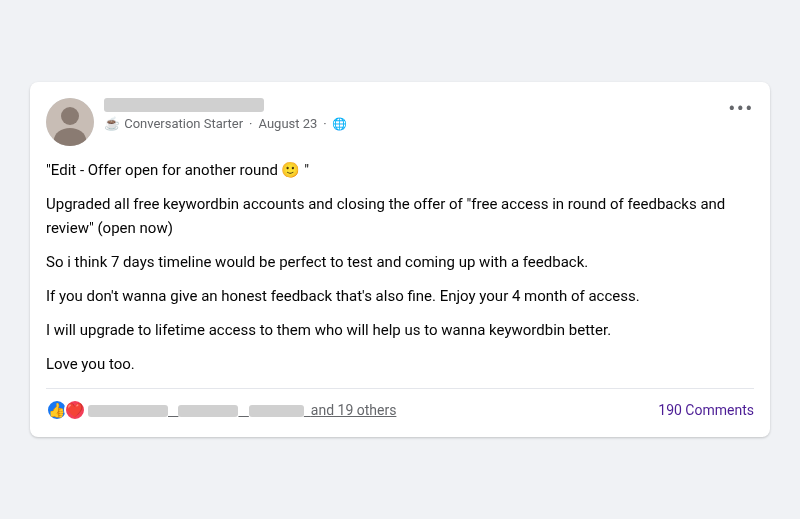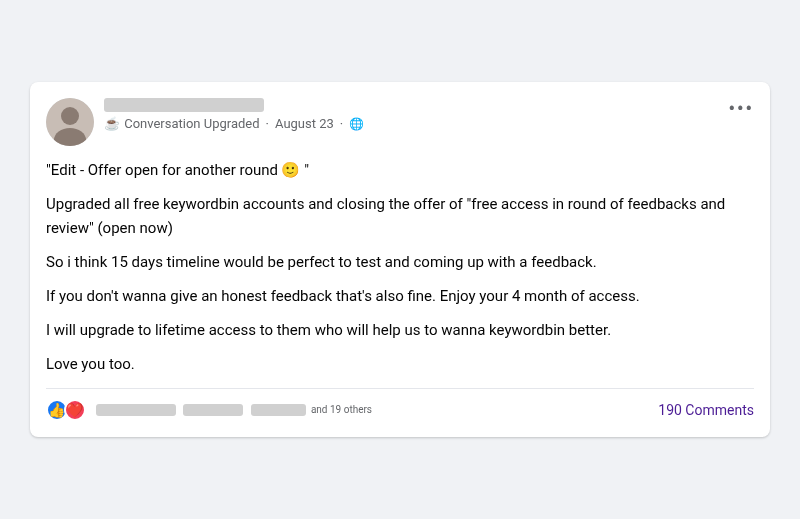--- a/index.html
+++ b/index.html
@@ -140,23 +140,23 @@
       background: #1877f2;
       color: white;
     }
 
     .reaction-icon.love {
       background: #f33e58;
       color: white;
     }
 
     .reaction-names {
-      font-size: 10px;
-      color: #65676b;
-      margin-left: 8px;
+      font-size: 14px;
+      color: #65676b;
+      text-decoration: underline;
     }
 
     .reaction-names .blurred {
       display: inline-block;
       background: #d0d0d0;
       height: 12px;
       border-radius: 3px;
       vertical-align: middle;
     }
 
@@ -194,35 +194,35 @@
         <circle cx="24" cy="24" r="24" fill="#c8bdb5"></circle>
         <circle cx="24" cy="18" r="9" fill="#8a7b72"></circle>
         <ellipse cx="24" cy="42" rx="16" ry="12" fill="#8a7b72"></ellipse>
       </svg>
     </div>
 
     <div class="header-info">
       <span class="author-name"></span>
       <div class="post-meta">
         <span class="icon-coffee">☕</span>
-        <span>Conversation Upgraded</span>
+        <span>Conversation Starter</span>
         <span class="separator">·</span>
         <span>August 23</span>
         <span class="separator">·</span>
         <span class="globe-icon">🌐</span>
       </div>
     </div>
   </div>
 
   <div class="more-options">•••</div>
 
   <div class="post-content">
     <p>"Edit - Offer open for another round 🙂 "</p>
     <p>Upgraded all free keywordbin accounts and closing the offer of "free access in round of feedbacks and review" (open now)</p>
-    <p>So i think 15 days timeline would be perfect to test and coming up with a feedback.</p>
+    <p>So i think 7 days timeline would be perfect to test and coming up with a feedback.</p>
     <p>If you don't wanna give an honest feedback that's also fine. Enjoy your 4 month of access.</p>
     <p>I will upgrade to lifetime access to them who will help us to wanna keywordbin better.</p>
     <p>Love you too.</p>
   </div>
 
   <div class="post-footer">
     <div class="reactions">
       <div class="reaction-icons">
         <div class="reaction-icon like">👍</div>
         <div class="reaction-icon love">❤️</div>

